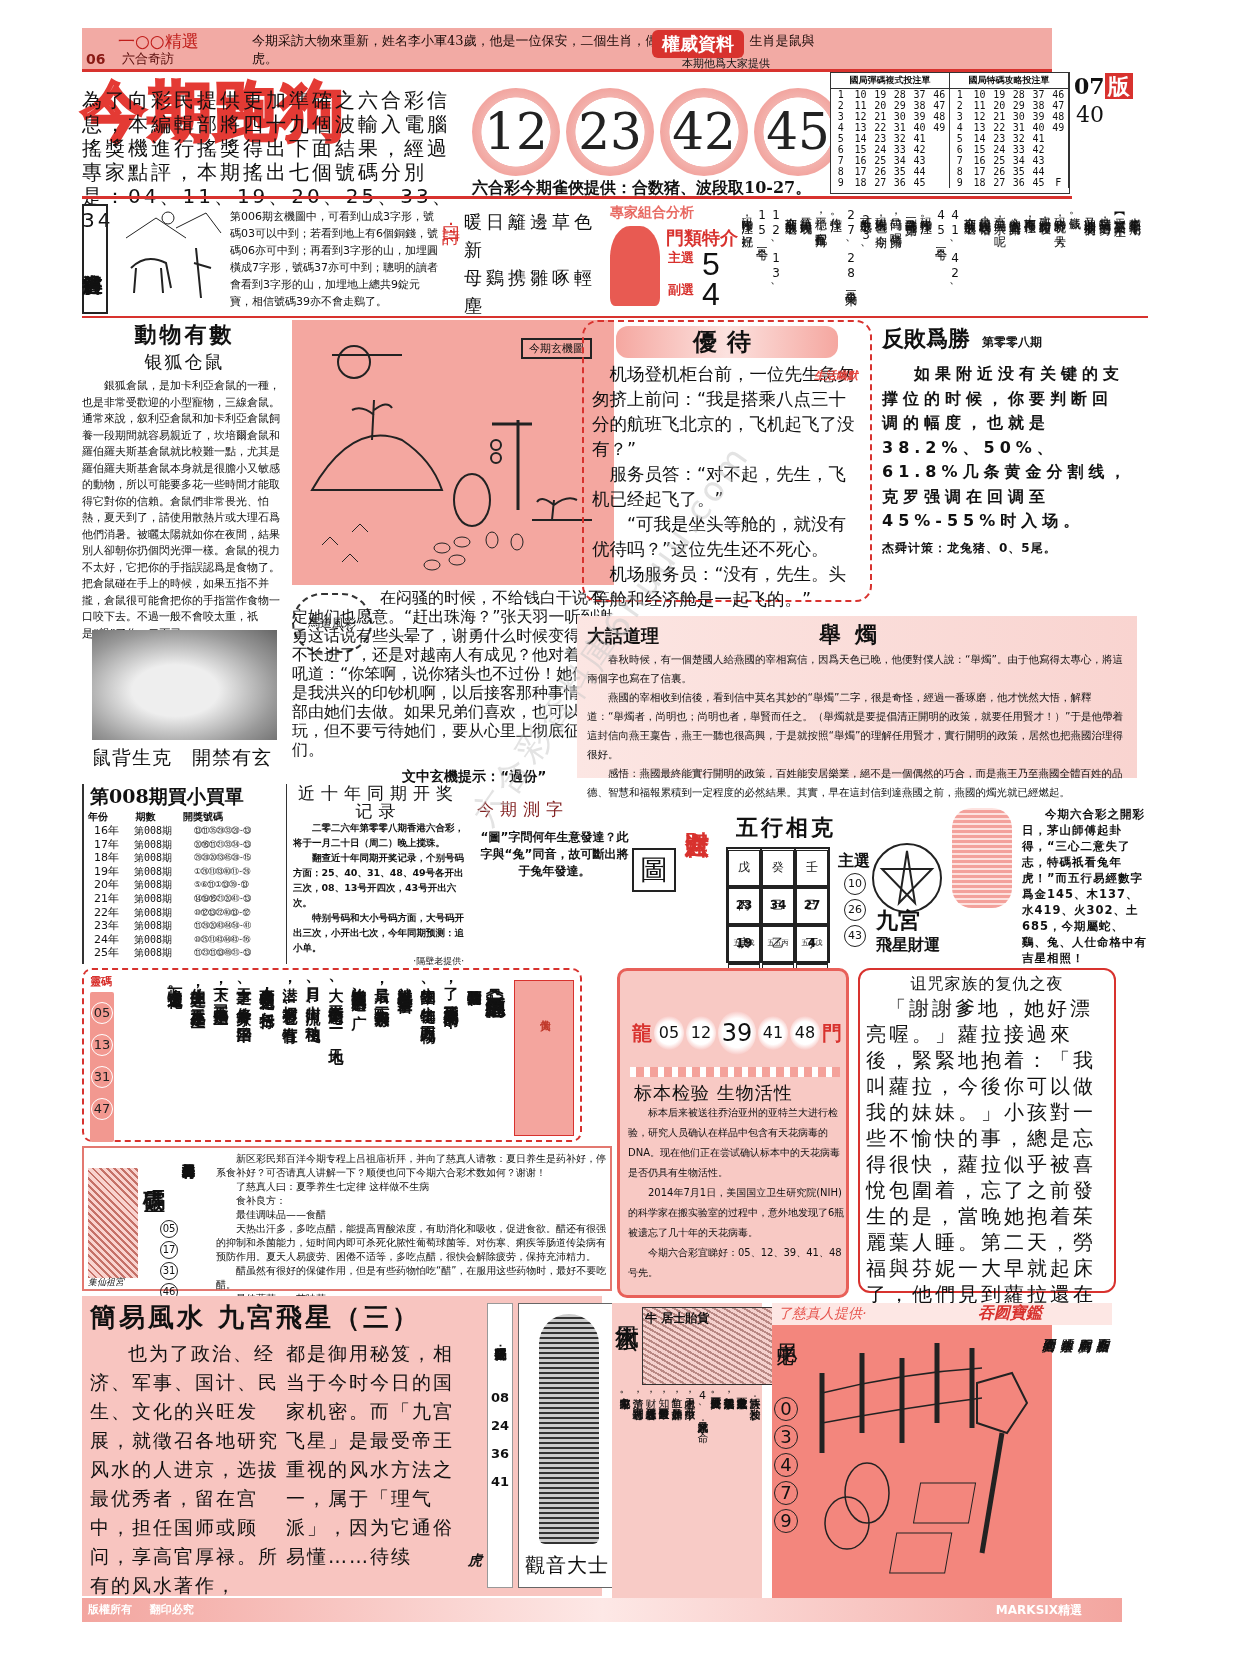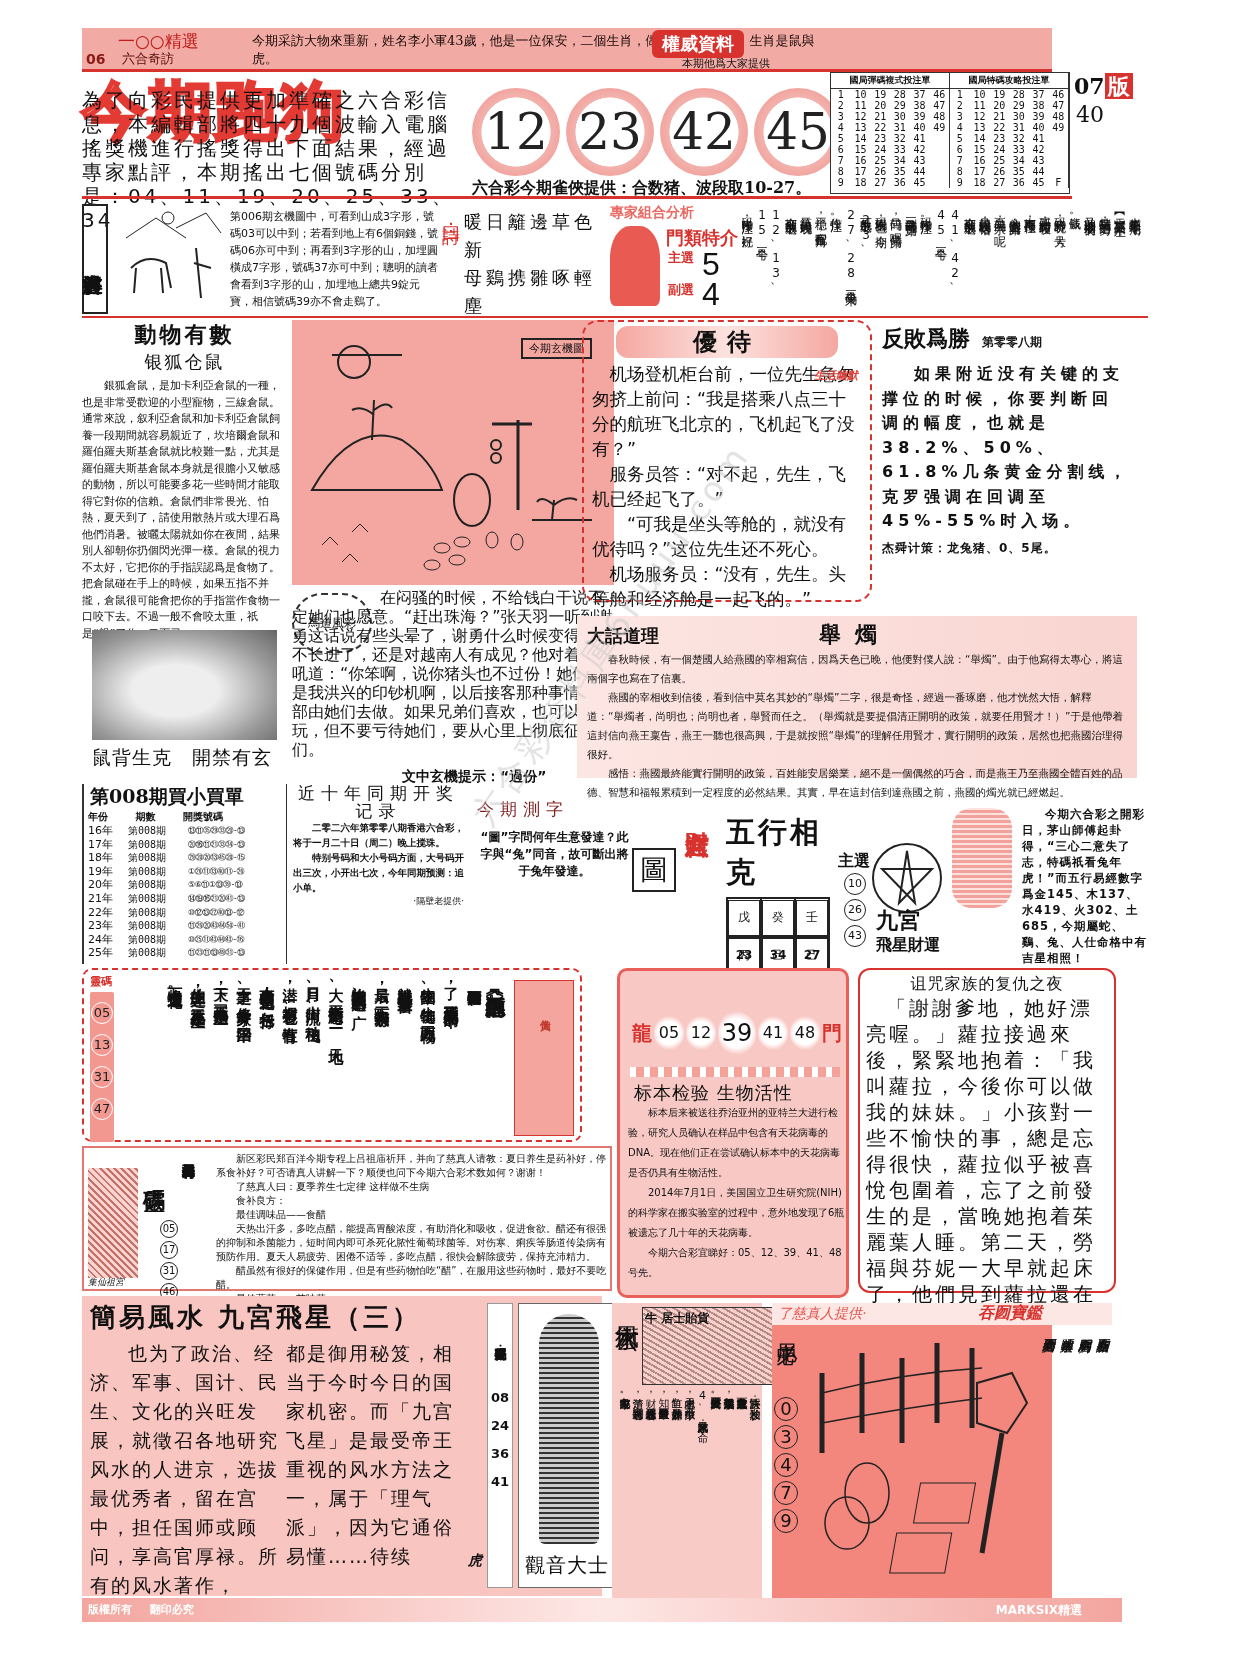--- a/index.html
+++ b/index.html
@@ -70,35 +70,35 @@
 
 .dahua{left:495px;top:588px;width:560px;height:162px;background:linear-gradient(90deg,#fce6e3,#f9d4d0);padding:4px 10px}
 .dahua h3{font-size:18px;display:inline}
 .dahua h3.c{margin-left:160px;font-size:22px;letter-spacing:14px}
 .dahua p{font-size:10.5px;line-height:19px;text-indent:2em}
 
 .buy{left:0;top:756px;width:200px;height:180px;border-left:2px solid #333}
 .buy h3{font-size:19px;padding-left:6px;font-family:"DejaVu Serif",serif}
 .buy .th{display:flex;font-size:10px;font-weight:bold;padding:0 4px}
 .buy .th span{flex:1}
-.buy .tr{display:flex;font-size:11px;line-height:13.6px;padding:0 4px}
+.buy .tr{display:flex;font-size:11px;line-height:13.6px;padding:0 10px}
 .buy .tr span:nth-child(1){width:40px}
 .buy .tr span:nth-child(2){width:60px;font-family:"DejaVu Sans Mono",monospace;font-size:10px}
 .buy .tr span:nth-child(3){flex:1;font-family:"DejaVu Sans Mono",monospace;font-size:8px;letter-spacing:-0.5px}
 .tenyr{left:204px;top:756px;width:184px;height:180px;border-left:1px solid #333;padding:0 6px}
 .tenyr h3{font-size:17px;text-align:center;font-weight:normal;letter-spacing:6px;line-height:18px}
 .tenyr p{font-size:9.5px;line-height:15px;font-weight:bold;text-indent:2em}
 .tenyr .src{text-align:right;font-size:9px}
 .cezi{left:395px;top:770px;width:155px;height:150px}
 .cezi h3{font-size:17px;color:#7f1d1d;text-align:left;letter-spacing:6px;font-family:Liberation Serif, serif;font-weight:normal}
 .cezi p{font-size:12px;line-height:17px;text-align:center;font-weight:bold;margin-top:8px}
 .cezi-char{left:550px;top:820px;width:44px;height:44px;border:2px solid #222;font-size:28px;text-align:center;line-height:40px;background:#fff}
 .liuhe{left:600px;top:785px;font-size:24px;color:#d8322e;line-height:30px;font-weight:bold}
 .wuxing{left:644px;top:785px;width:215px}
-.wuxing h3{font-size:29px;letter-spacing:3px;width:120px}
+.wuxing h3{font-size:22px;letter-spacing:3px;text-align:center;width:120px}
 .wx-grid{display:grid;grid-template-columns:repeat(3,34px);border:1px solid #222;margin-top:4px;width:104px}
 .wx-grid div{border:1px solid #222;text-align:center;font-size:12px;line-height:13px;height:38px;padding-top:10px}
 .wx-main{left:112px;top:38px;font-size:16px;font-weight:bold}
 .wx-circ{left:118px;width:22px;height:22px;border:1.5px solid #222;border-radius:50%;font-size:11px;text-align:center;line-height:19px}
 .jiugong{left:146px;top:30px;width:70px;height:70px;border:2px solid #222;border-radius:50%}
 .jiugong-label{left:150px;top:96px;font-size:22px;font-weight:bold;line-height:24px}
 .tiger-img{left:870px;top:780px;width:60px;height:100px;background:repeating-linear-gradient(0deg,#f3a19b 0 3px,#fde2df 3px 5px);border-radius:20px}
 .maoshan{left:940px;top:778px;width:125px;font-size:11.5px;line-height:16px;font-weight:bold;letter-spacing:1px}
 
 .dao{left:0;top:940px;width:500px;height:174px;border:2px dashed #d8322e;border-radius:10px}
@@ -487,20 +487,21 @@
           <span>25年</span>
           <span>第008期</span>
           <span>⑪㉓⑪⑬㊾㉛-⑬</span>
         </div>
       </div>
   </div>
 
   <div class="abs tenyr">
     <h3>近十年同期开奖记录</h3>
     <p>二零二六年第零零八期香港六合彩，将于一月二十日（周二）晚上搅珠。</p>
+    <p>翻查近十年同期开奖记录，个别号码方面：25、40、31、48、49号各开出三次，08、13号开四次，43号开出六次。</p>
     <p>特别号码和大小号码方面，大号码开出三次，小开出七次，今年同期预测：追小单。</p>
     <div class="src">·隔壁老提供·</div>
   </div>
 
   <div class="abs cezi">
     <h3>今期測字</h3>
     <p>“圖”字問何年生意發達？此字與“兔”同音，故可斷出將于兔年發達。</p>
   </div>
   <div class="abs cezi-char">圖</div>
   <div class="abs liuhe vert">六合運財</div>

